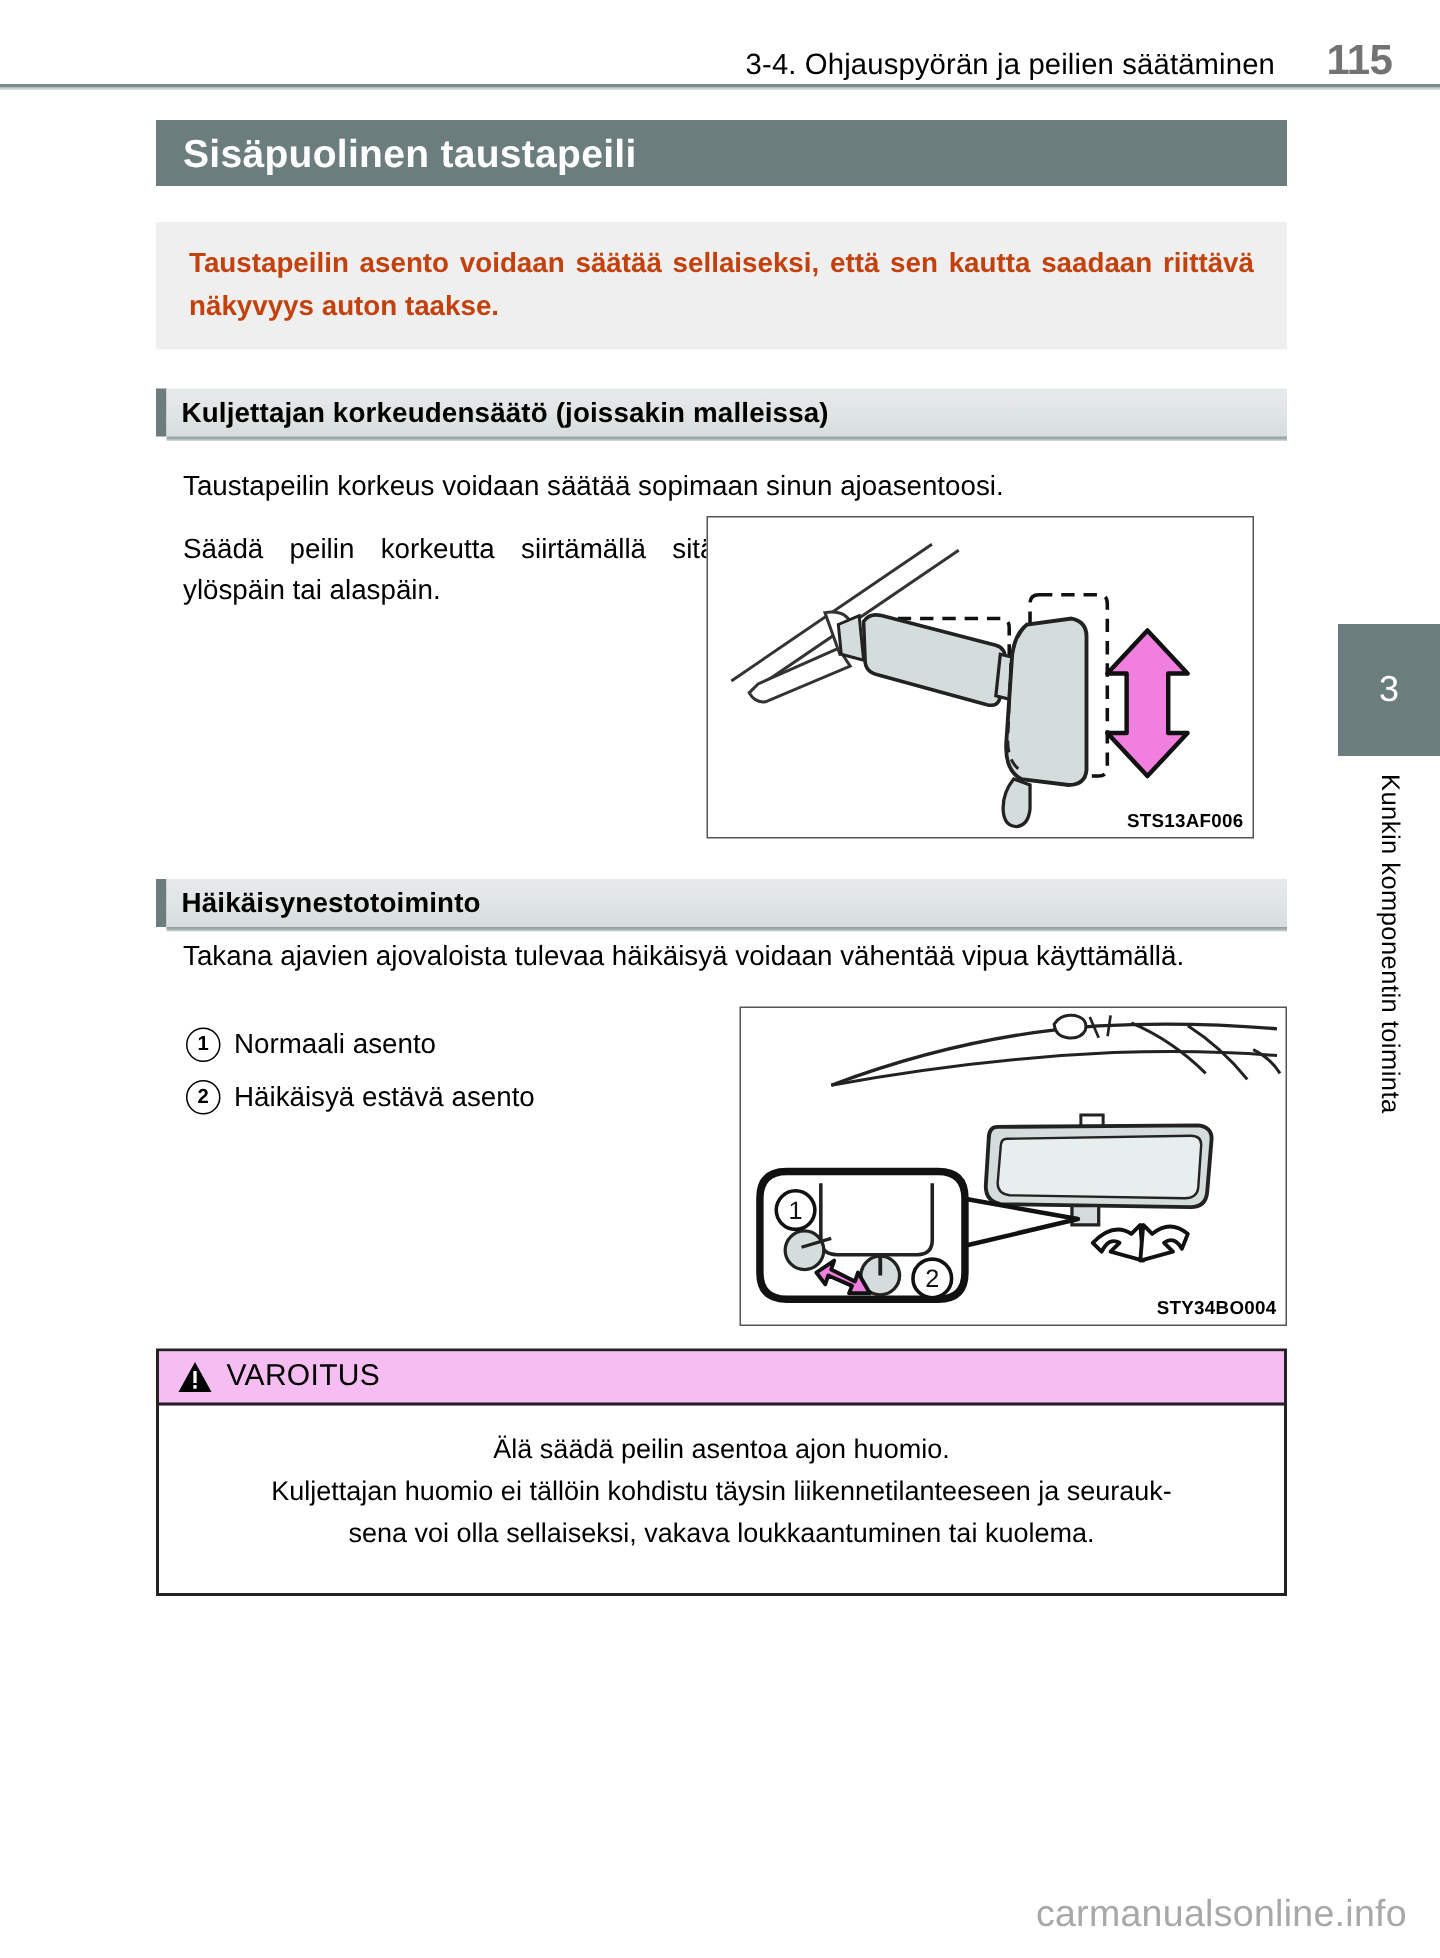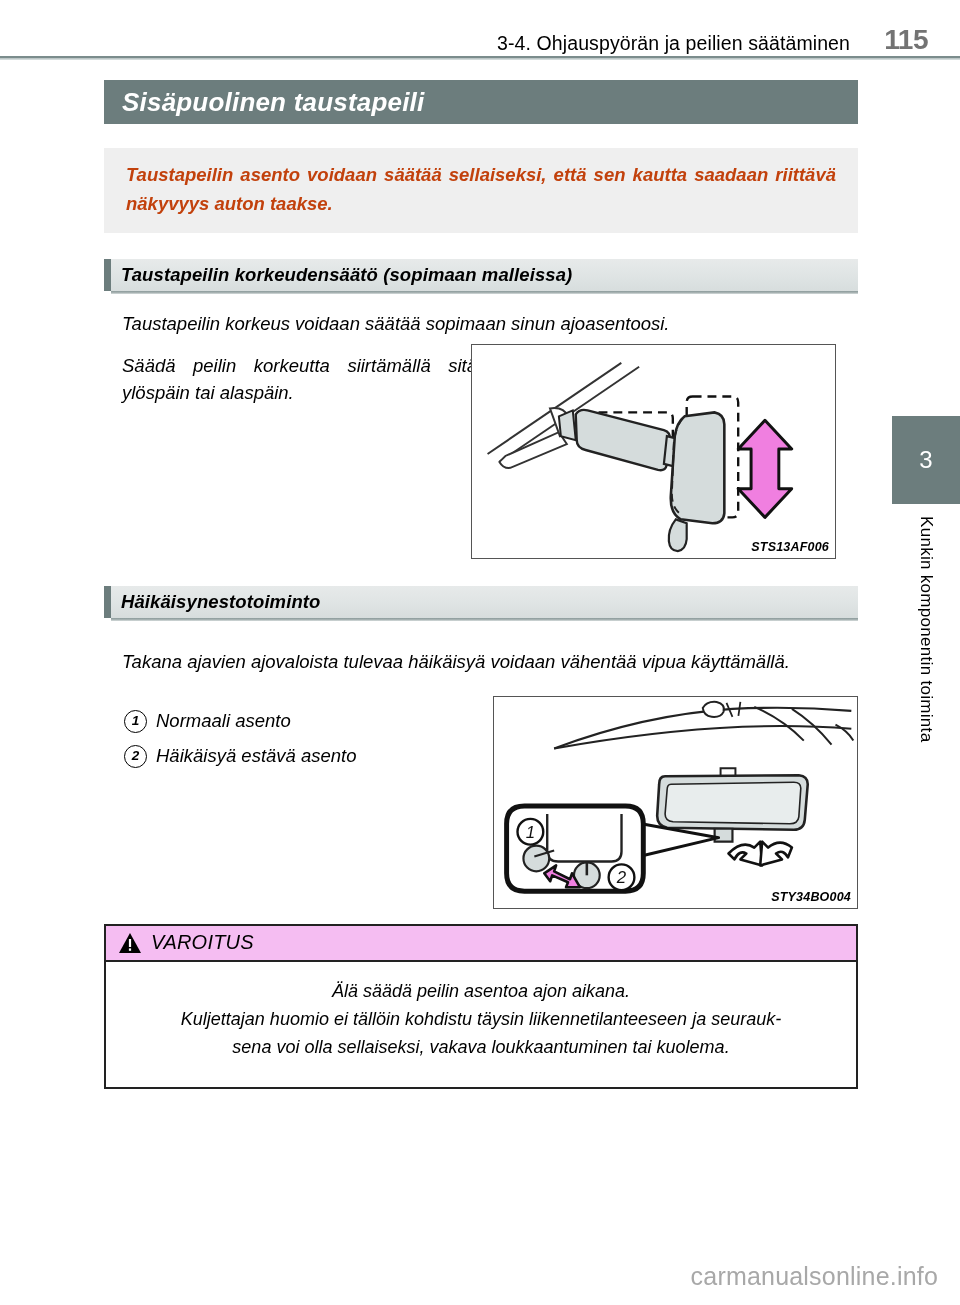--- a/index.html
+++ b/index.html
@@ -49,21 +49,20 @@
     height: 4px;
     background: linear-gradient(to bottom, #7b8c8c 0%, #7b8c8c 45%, #b9c4c4 60%, #dfe5e5 100%);
   }
 
   
   #content {
     position: absolute;
     left: 104px;
     top: 80px;
     width: 754px;
-    font-style: italic;
   }
 
   
   #section-title-band {
     width: 754px;
     height: 44px;
     background: #6c7d7d;
     display: flex;
     align-items: center;
     box-sizing: border-box;
@@ -294,21 +293,21 @@
     <span class="title-text">Sisäpuolinen taustapeili</span>
   </div>
 
   <div id="intro-box">
     <p>Taustapeilin asento voidaan säätää sellaiseksi, että sen kautta saadaan riittävä näkyvyys auton taakse.</p>
   </div>
 
   <div class="subsection-header">
     <div class="left-tab"></div>
     <div class="bar">
-      <span class="label">Taustapeilin korkeudensäätö (sopimaan malleissa)</span>
+      <span class="label">Kuljettajan korkeudensäätö (joissakin malleissa)</span>
     </div>
     <div class="under"></div>
   </div>
 
   <div class="row" style="margin-top:19px; height:250px;">
     <p class="body-text" style="position:absolute; left:18px; top:0; width:720px;">Taustapeilin korkeus voidaan säätää sopimaan sinun ajoasentoosi.</p>
 
     <p class="body-text" style="position:absolute; left:18px; top:42px; width:355px; text-align:justify; text-align-last:left;">Säädä peilin korkeutta siirtämällä sitä ylöspäin tai alaspäin.</p>
 
     <div class="fig-box" style="left:367px; top:34px; width:365px; height:215px;">
@@ -342,21 +341,21 @@
   </div>
 
   <div class="subsection-header" style="">
     <div class="left-tab"></div>
     <div class="bar">
       <span class="label">Häikäisynestotoiminto</span>
     </div>
     <div class="under"></div>
   </div>
 
-  <div class="row" style="margin-top:30px; height:262px;">
+  <div class="row" style="margin-top:5px; height:262px;">
     <p class="body-text" style="position:absolute; left:18px; top:0; width:730px; text-align:justify; text-align-last:left;">Takana ajavien ajovaloista tulevaa häikäisyä voidaan vähentää vipua käyttämällä.</p>
 
     <ul class="numbered-list" style="position:absolute; left:20px; top:62px; width:360px;">
       <li>
         <span class="circle-num">1</span>
         <span>Normaali asento</span>
       </li>
       <li>
         <span class="circle-num">2</span>
         <span>Häikäisyä estävä asento</span>
@@ -414,21 +413,21 @@
   <div id="warning-box" style="margin-top:14px;">
     <div id="warning-head">
       <svg width="24" height="22" viewBox="0 0 24 22">
         <path d="M12 1 L23 21 L1 21 Z" fill="#000"></path>
         <rect x="10.9" y="7" width="2.2" height="8" fill="#fff"></rect>
         <rect x="10.9" y="16.4" width="2.2" height="2.4" fill="#fff"></rect>
       </svg>
       <span class="warn-label">VAROITUS</span>
     </div>
     <div id="warning-body">
-      <p>Älä säädä peilin asentoa ajon aikana.</p>
+      <p>Älä säädä peilin asentoa ajon huomio.</p>
       <p>Kuljettajan huomio ei tällöin kohdistu täysin liikennetilanteeseen ja seurauk-</p>
       <p>sena voi olla sellaiseksi, vakava loukkaantuminen tai kuolema.</p>
     </div>
   </div>
 
 </div>
 
 <div id="footer-watermark">carmanualsonline.info</div>
 
 </body></html>

